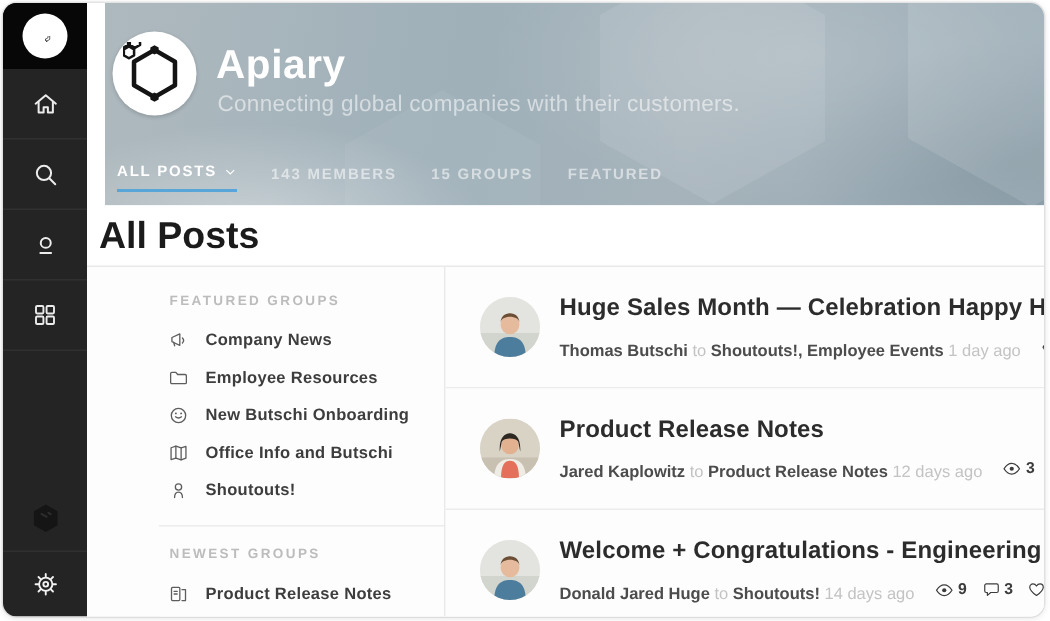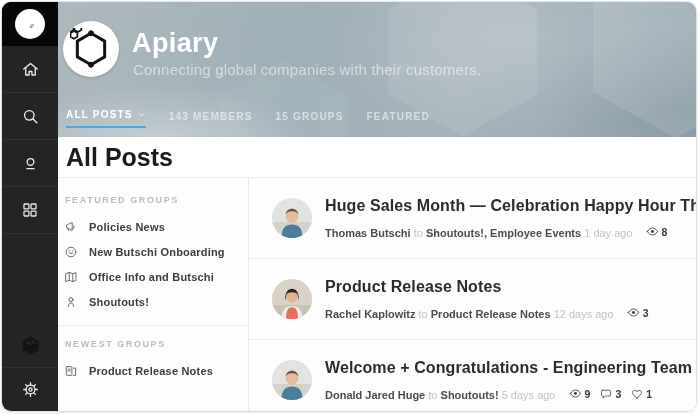--- a/index.html
+++ b/index.html
@@ -19,21 +19,21 @@
   .logo-circle{width:30px;height:30px;border-radius:50%;background:#fff;display:flex;align-items:center;justify-content:center;}
   .side-item{height:46px;display:flex;align-items:center;justify-content:center;
     border-bottom:1px solid rgba(255,255,255,.06);cursor:pointer;}
   .side-item svg{stroke:#ececec;fill:none;stroke-width:1.7;stroke-linecap:round;stroke-linejoin:round;}
   .side-bottom{position:absolute;bottom:0;left:0;right:0;}
   .side-badge{height:44px;display:flex;align-items:center;justify-content:center;border-bottom:1px solid rgba(255,255,255,.06);}
   .side-gear{height:43px;display:flex;align-items:center;justify-content:center;cursor:pointer;}
   .side-gear svg{stroke:#f2f2f2;fill:none;stroke-width:1.6;stroke-linecap:round;}
   
   .hero{
-    position:absolute;left:56px;top:0;right:0;height:135px;overflow:hidden;
+    position:absolute;left:68px;top:0;right:0;height:135px;overflow:hidden;
     background:
       radial-gradient(ellipse 250px 110px at 16% 110%, rgba(255,255,255,.38), transparent 62%),
       radial-gradient(ellipse 320px 150px at 74% 26%, rgba(255,255,255,.16), transparent 65%),
       radial-gradient(ellipse 220px 120px at 98% 80%, rgba(70,90,100,.18), transparent 70%),
       linear-gradient(100deg,#aeb9be 0%,#9fb0b9 38%,#a6b3bb 62%,#96a8b3 100%);
   }
   .hex-deco{position:absolute;clip-path:polygon(50% 0,100% 25%,100% 75%,50% 100%,0 75%,0 25%);background:rgba(255,255,255,.09);}
   .hex-a{left:330px;top:-34px;width:150px;height:168px;}
   .hex-b{left:535px;top:-48px;width:165px;height:184px;background:rgba(255,255,255,.11);}
   .hex-c{left:160px;top:58px;width:130px;height:146px;background:rgba(255,255,255,.05);}
@@ -48,21 +48,21 @@
   .hero-nav .nav-item{
     font-size:10px;font-weight:bold;letter-spacing:1.2px;color:rgba(255,255,255,.55);
     padding-bottom:6px;cursor:pointer;display:flex;align-items:center;gap:4px;white-space:nowrap;
   }
   .hero-nav .nav-item.active{color:#fff;border-bottom:2px solid #58a6d8;}
   .hero-nav .nav-item svg{stroke:#fff;fill:none;stroke-width:2;}
   
   .content{position:absolute;left:56px;top:135px;right:0;bottom:0;background:#fff;}
   .title-band{height:40px;border-bottom:1px solid #e9e9e9;display:flex;align-items:center;padding-left:8px;background:#fff;}
   .title-band h2{margin:0;font-size:25px;font-weight:900;color:#1b1b1b;letter-spacing:0;}
-  .content-body{position:absolute;top:41px;left:0;right:0;bottom:0;display:flex;background:#fdfdfd;}
+  .content-body{position:absolute;top:41px;left:0;right:0;bottom:0;display:flex;background:#fdfdfd;padding-left:48px;}
   
   .groups{width:191px;box-sizing:border-box;border-right:1px solid #e9e9e9;padding:15px 0 0 6px;background:#fdfdfd;}
   .grp-heading{font-size:9px;font-weight:bold;letter-spacing:1.6px;color:#bcbcbc;margin:2px 0 9px 1px;}
   .group-item{display:flex;align-items:center;gap:11px;height:25px;cursor:pointer;}
   .group-item svg{stroke:#5d5d5d;fill:none;stroke-width:1.5;stroke-linecap:round;stroke-linejoin:round;flex-shrink:0;}
   .group-item .g-label{font-size:11px;font-weight:bold;color:#3d3d3d;letter-spacing:.2px;}
   .grp-divider{border:none;border-top:1px solid #ececec;margin:11px 0 13px -6px;}
   
   .feed{flex:1;overflow:hidden;}
   .post{display:flex;align-items:center;gap:13px;padding-left:23px;height:80px;border-bottom:1px solid #ececec;cursor:pointer;background:#fdfdfd;}
@@ -192,21 +192,27 @@
 
       <aside class="groups">
         <div class="grp-heading">FEATURED GROUPS</div>
 
         <div class="group-item">
           <svg width="14" height="14" viewBox="0 0 24 24">
             <path d="M13.5 4.5 L4.5 8.6 V13.4 L13.5 17.5 Z"></path>
               <path d="M6.5 14 L7.6 18"></path>
               <path d="M16.5 9.2 a4 4 0 0 1 0 5.6"></path>
           </svg>
-          <span class="g-label">Policies News</span>
+          <span class="g-label">Company News</span>
+        </div>
+        <div class="group-item">
+          <svg width="14" height="14" viewBox="0 0 24 24">
+            <path d="M3 7 C3 6.2 3.7 5.5 4.5 5.5 H9 L11 8 H19.5 C20.3 8 21 8.7 21 9.5 V17 C21 17.8 20.3 18.5 19.5 18.5 H4.5 C3.7 18.5 3 17.8 3 17 Z"></path>
+          </svg>
+          <span class="g-label">Employee Resources</span>
         </div>
         <div class="group-item">
           <svg width="14" height="14" viewBox="0 0 24 24">
             <circle cx="12" cy="12" r="8.2"></circle>
               <path d="M8.6 13.5 Q12 16.3 15.4 13.5"></path>
             <path d="M9 9.6 h.01 M15 9.6 h.01" stroke-width="2.2"></path>
           </svg>
           <span class="g-label">New Butschi Onboarding</span>
         </div>
         <div class="group-item">
@@ -277,21 +283,21 @@
                 <rect y="26" width="40" height="14" fill="#c8c0b0"></rect>
               <path d="M9.5 40 C9.5 30.5 13.5 27 20 27 S30.5 30.5 30.5 40 Z" fill="#efece5"></path>
               <path d="M14 40 C14 31 16.5 28.2 20 28.2 S26 31 26 40 Z" fill="#e4705c"></path>
               <circle cx="20" cy="18" r="5.8" fill="#e2b18f"></circle>
               <path d="M13.2 22 C12.6 13.5 16 9.8 20 9.8 S27.4 13.5 26.8 22 L25.5 15.5 C24 12.6 16 12.6 14.5 15.5 Z" fill="#2e2823"></path>
             </svg>
           </span>
           <div class="post-main">
             <div class="post-title">Product Release Notes</div>
             <div class="post-meta">
-              <span class="strong">Rachel Kaplowitz</span>
+              <span class="strong">Jared Kaplowitz</span>
               <span class="lite">to</span>
               <span class="strong">Product Release Notes</span>
               <span class="lite">12 days ago</span>
               <span class="stats">
                 <span class="stat">
                   <svg width="13" height="13" viewBox="0 0 24 24">
                       <path d="M2.5 12 C5.5 7.3 9 5.5 12 5.5 S18.5 7.3 21.5 12 C18.5 16.7 15 18.5 12 18.5 S5.5 16.7 2.5 12 Z"></path>
                       <circle cx="12" cy="12" r="2.6" fill="#3c3c3c" stroke="none"></circle>
                     </svg>
                   <span>3</span>
@@ -311,21 +317,21 @@
               <circle cx="20" cy="18.5" r="6.3" fill="#e6bb9d"></circle>
               <path d="M13.7 17.5 C13.7 11.8 26.3 11.8 26.3 17.5 C26.3 13.2 23.6 10.8 20 10.8 C16.4 10.8 13.7 13.2 13.7 17.5 Z" fill="#6b4e35"></path>
             </svg>
           </span>
           <div class="post-main">
             <div class="post-title">Welcome + Congratulations - Engineering Team Updates</div>
             <div class="post-meta">
               <span class="strong">Donald Jared Huge</span>
               <span class="lite">to</span>
               <span class="strong">Shoutouts!</span>
-              <span class="lite">5 days ago</span>
+              <span class="lite">14 days ago</span>
               <span class="stats">
                 <span class="stat">
                   <svg width="13" height="13" viewBox="0 0 24 24">
                       <path d="M2.5 12 C5.5 7.3 9 5.5 12 5.5 S18.5 7.3 21.5 12 C18.5 16.7 15 18.5 12 18.5 S5.5 16.7 2.5 12 Z"></path>
                       <circle cx="12" cy="12" r="2.6" fill="#3c3c3c" stroke="none"></circle>
                     </svg>
                   <span>9</span>
                 </span>
                 <span class="stat">
                   <svg width="12" height="12" viewBox="0 0 24 24">

